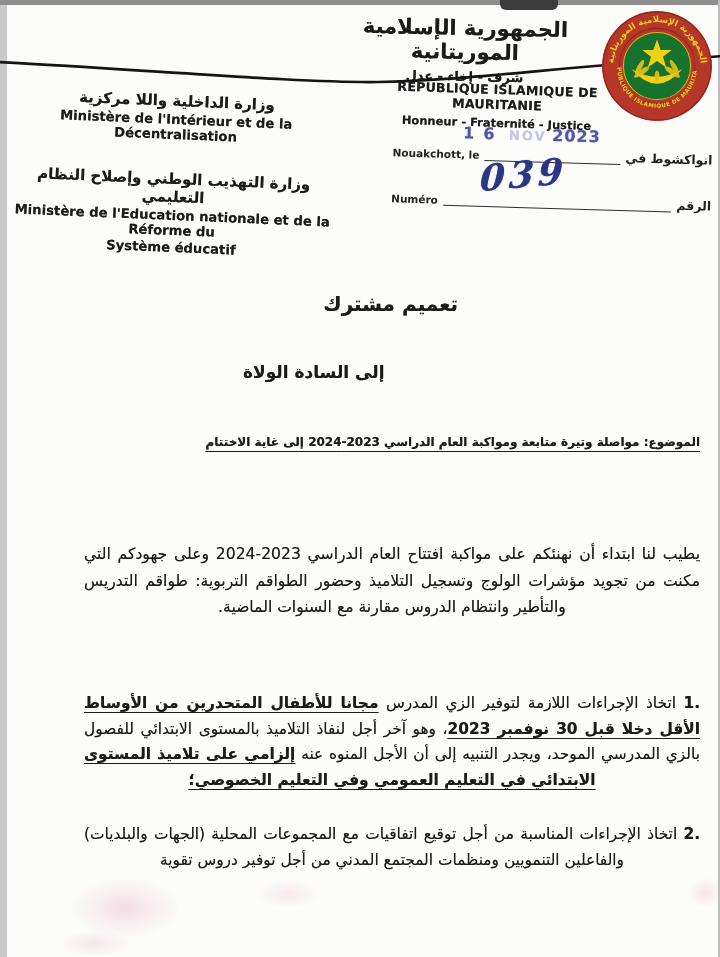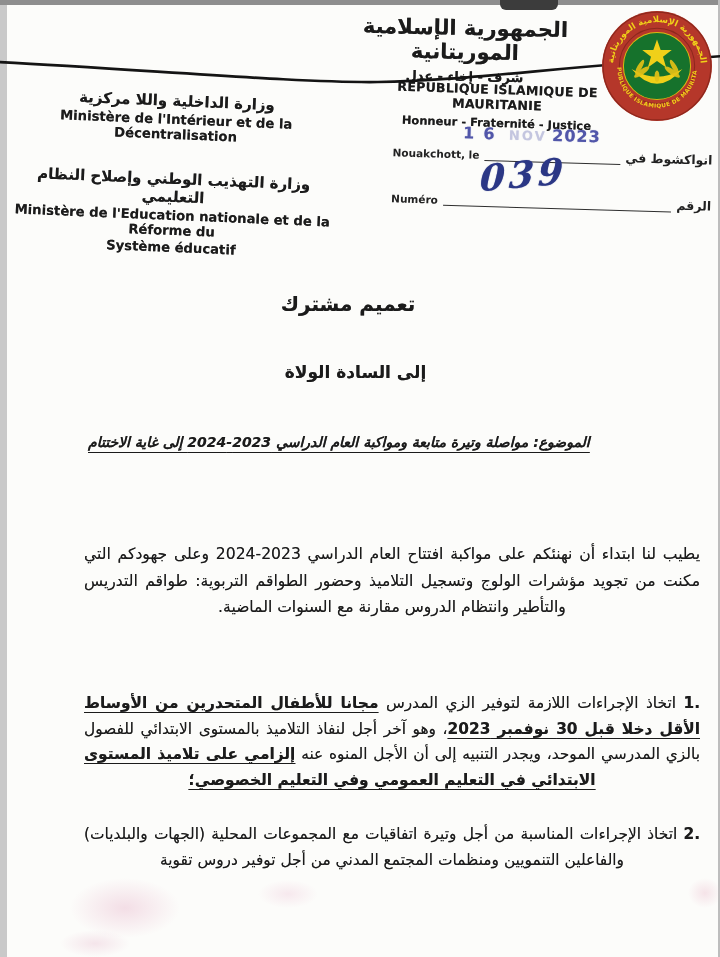--- a/index.html
+++ b/index.html
@@ -51,27 +51,27 @@
   .refrow .al { font-size:12.5px; font-weight:700; color:#222; white-space:nowrap; }
   .row1 { top:22px; }
   .row2 { top:68px; }
   .handnum {
     position:absolute; left:88px; top:28px; font-size:36px; color:#2b3785;
     font-family:"DejaVu Serif", serif; font-style:italic; font-weight:600;
     transform:rotate(-7deg) skewX(-8deg); letter-spacing:4px;
     text-shadow:0 0 1px rgba(43,55,133,.6);
   }
 
-  .doc-title { position:absolute; left:238px; top:292px; width:220px; text-align:center; font-size:20px; font-weight:800; }
-  .addressee { position:absolute; left:243px; top:362px; width:225px; text-align:center; font-size:17px; font-weight:700; }
+  .doc-title { position:absolute; left:238px; top:292px; width:220px; font-size:20px; font-weight:800; }
+  .addressee { position:absolute; left:243px; top:362px; width:225px; text-align:left; font-size:17px; font-weight:700; }
 
   .rtl { direction:rtl; }
   .subject {
-    position:absolute; left:88px; top:427px; width:612px; text-align:left;
-    font-size:14px; font-weight:800; line-height:31px;font-style:italic;
+    position:absolute; left:88px; top:427px; width:612px; text-align:right;
+    font-size:12px; font-weight:800; line-height:31px;
   }
   .subject span { text-decoration:underline; text-underline-offset:5px; text-decoration-thickness:1.4px; }
 
   .para {
     position:absolute; left:84px; width:616px; font-size:15.6px; line-height:26.5px;
     text-align:justify; text-align-last:center;margin-top:28px;
   }
   .p1 { top:513px; }
   .p2 { top:599px; }
   .p3 { top:681px; }
@@ -171,14 +171,14 @@
   <div class="subject ink rtl">
     <span>الموضوع: مواصلة وتيرة متابعة ومواكبة العام الدراسي 2023-2024 إلى غاية الاختتام</span>
   </div>
 
   <div class="para p1 ink rtl">يطيب لنا ابتداء أن نهنئكم على مواكبة افتتاح العام الدراسي 2023-2024 وعلى جهودكم التي مكنت من تجويد مؤشرات الولوج وتسجيل التلاميذ وحضور الطواقم التربوية: طواقم التدريس والتأطير وانتظام الدروس مقارنة مع السنوات الماضية.</div>
 
 
 
   <div class="item i1 ink rtl"><span class="num" dir="ltr">1.</span>&nbsp;<span>اتخاذ الإجراءات اللازمة لتوفير الزي المدرس </span><span class="emph">مجانا للأطفال المتحدرين من الأوساط الأقل دخلا قبل 30 نوفمبر 2023</span><span>، وهو آخر أجل لنفاذ التلاميذ بالمستوى الابتدائي للفصول بالزي المدرسي الموحد، ويجدر التنبيه إلى أن الأجل المنوه عنه </span><span class="emph">إلزامي على تلاميذ المستوى الابتدائي في التعليم العمومي وفي التعليم الخصوصي؛</span></div>
 
-  <div class="item i2 ink rtl"><span class="num" dir="ltr">2.</span>&nbsp;<span>اتخاذ الإجراءات المناسبة من أجل وتيرة اتفاقيات مع المجموعات المحلية (الجهات والبلديات) والفاعلين التنمويين ومنظمات المجتمع المدني من أجل توفير دروس تقوية</span></div>
+  <div class="item i2 ink rtl"><span class="num" dir="ltr">2.</span>&nbsp;<span>اتخاذ الإجراءات المناسبة من أجل توقيع اتفاقيات مع المجموعات المحلية (الجهات والبلديات) والفاعلين التنمويين ومنظمات المجتمع المدني من أجل توفير دروس تقوية</span></div>
 </div>
 
 </body></html>

